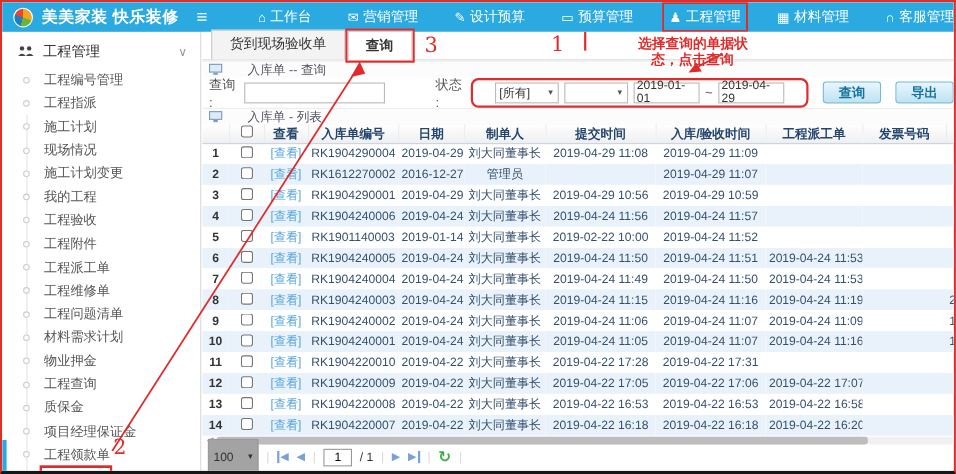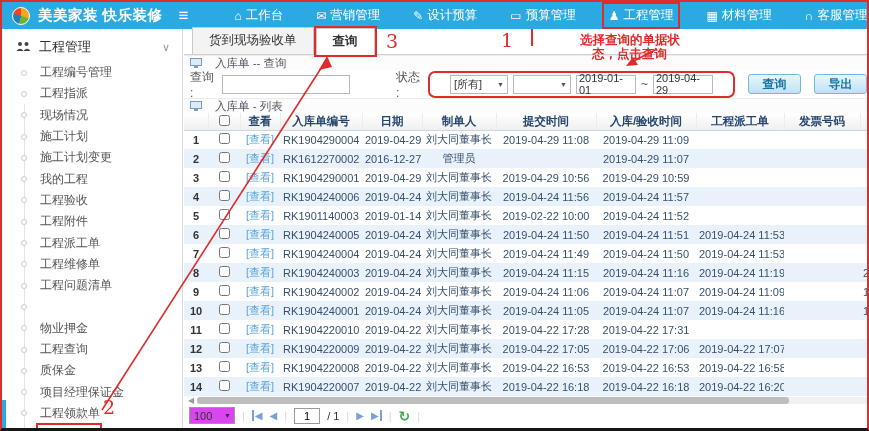--- a/index.html
+++ b/index.html
@@ -36,21 +36,21 @@
   .side-label.active-side { color:#222; }
 
   
   .content { position:absolute; top:27px; left:182px; right:0; bottom:0; background:#fff; }
   .tabbar { height:26px; display:flex; align-items:flex-end; padding-left:8px;
             border-bottom:1px solid #cfcfcf; background:#fff; }
   .tab { font-size:12.5px; color:#333; background:#f3f3f3; border:1px solid #c9c9c9;
          border-bottom:none; padding:4px 16px 5px; cursor:pointer; }
   .tab.active { background:#fff; font-weight:bold; margin-left:2px; position:relative; top:1px; }
 
-  .panel-head { height:15px; display:flex; align-items:center; gap:13px; padding-left:6px;
+  .panel-head { height:15px; display:flex; align-items:center; gap:23px; padding-left:6px;
                 font-size:11.5px; color:#556; background:#fcfcfc; border-top:1px solid #ececec; }
   .mon { position:relative; width:12px; height:8px; border:1px solid #7a9cc0; background:#dcebf7;
          margin-top:-2px; flex:0 0 auto; }
   .mon::after { content:""; position:absolute; left:3px; bottom:-3px; width:4px; height:2px; background:#7a9cc0; }
 
   .form-row { height:28px; display:flex; align-items:center; font-size:12px; color:#555;
               padding-left:6px; }
   .inp { height:19px; border:1px solid #b9b9b9; background:#fff; font-size:11px; padding:0 3px;
          font-family:inherit; }
   .search-inp { width:128px; margin-left:4px; }
@@ -79,21 +79,21 @@
   .view-link { color:#56a5dc; cursor:pointer; }
   input[type=checkbox] { width:11px; height:11px; }
 
   .hscroll { width:686px; height:9px; display:flex; align-items:center; padding-left:4px; }
   .hs-arrow { font-size:8px; color:#9a9a9a; margin-right:3px; }
   .hs-track { flex:1; height:7px; background:#f1f1f1; border-radius:3px; }
   .hs-thumb { width:88%; height:7px; background:#bdbdbd; border-radius:3px; }
 
   .pager { height:21px; display:flex; align-items:center; font-size:11px; color:#333;
            padding-left:5px; gap:7px; }
-  .psel { position:relative; width:46px; height:17px; border:1px solid #9a9a9a; background:#d946ef;
+  .psel { position:relative; width:46px; height:34px; border:1px solid #9a9a9a; background:#a3a3a3;
           display:flex; align-items:center; padding:0 12px 0 4px; cursor:pointer; }
   .psel .arr { position:absolute; right:3px; font-size:7px; color:#333; }
   .sep { color:#d8d8d8; }
   .pnav { color:#7aa0d4; font-size:10px; cursor:pointer; }
   .pnav.bar-l { border-left:2px solid #7aa0d4; padding-left:1px; }
   .pnav.bar-r { border-right:2px solid #7aa0d4; padding-right:1px; }
   .pginp { width:26px; height:16px; border:1px solid #9a9a9a; text-align:center; font-size:11px; }
   .refresh { color:#3fae49; font-size:14px; font-weight:bold; cursor:pointer; }
 
   
@@ -163,28 +163,28 @@
     <div class="side-item">
           <span class="bullet"></span>
           <span class="side-label">工程编号管理</span>
         </div>
         <div class="side-item">
           <span class="bullet"></span>
           <span class="side-label">工程指派</span>
         </div>
         <div class="side-item">
           <span class="bullet"></span>
+          <span class="side-label">施工计划</span>
+        </div>
+        <div class="side-item">
+          <span class="bullet"></span>
           <span class="side-label">现场情况</span>
         </div>
         <div class="side-item">
           <span class="bullet"></span>
-          <span class="side-label">施工计划</span>
-        </div>
-        <div class="side-item">
-          <span class="bullet"></span>
           <span class="side-label">施工计划变更</span>
         </div>
         <div class="side-item">
           <span class="bullet"></span>
           <span class="side-label">我的工程</span>
         </div>
         <div class="side-item">
           <span class="bullet"></span>
           <span class="side-label">工程验收</span>
         </div>
@@ -199,20 +199,21 @@
         <div class="side-item">
           <span class="bullet"></span>
           <span class="side-label">工程维修单</span>
         </div>
         <div class="side-item">
           <span class="bullet"></span>
           <span class="side-label">工程问题清单</span>
         </div>
         <div class="side-item">
           <span class="bullet"></span>
+          <span class="side-label">材料需求计划</span>
         </div>
         <div class="side-item">
           <span class="bullet"></span>
           <span class="side-label">物业押金</span>
         </div>
         <div class="side-item">
           <span class="bullet"></span>
           <span class="side-label">工程查询</span>
         </div>
         <div class="side-item">

